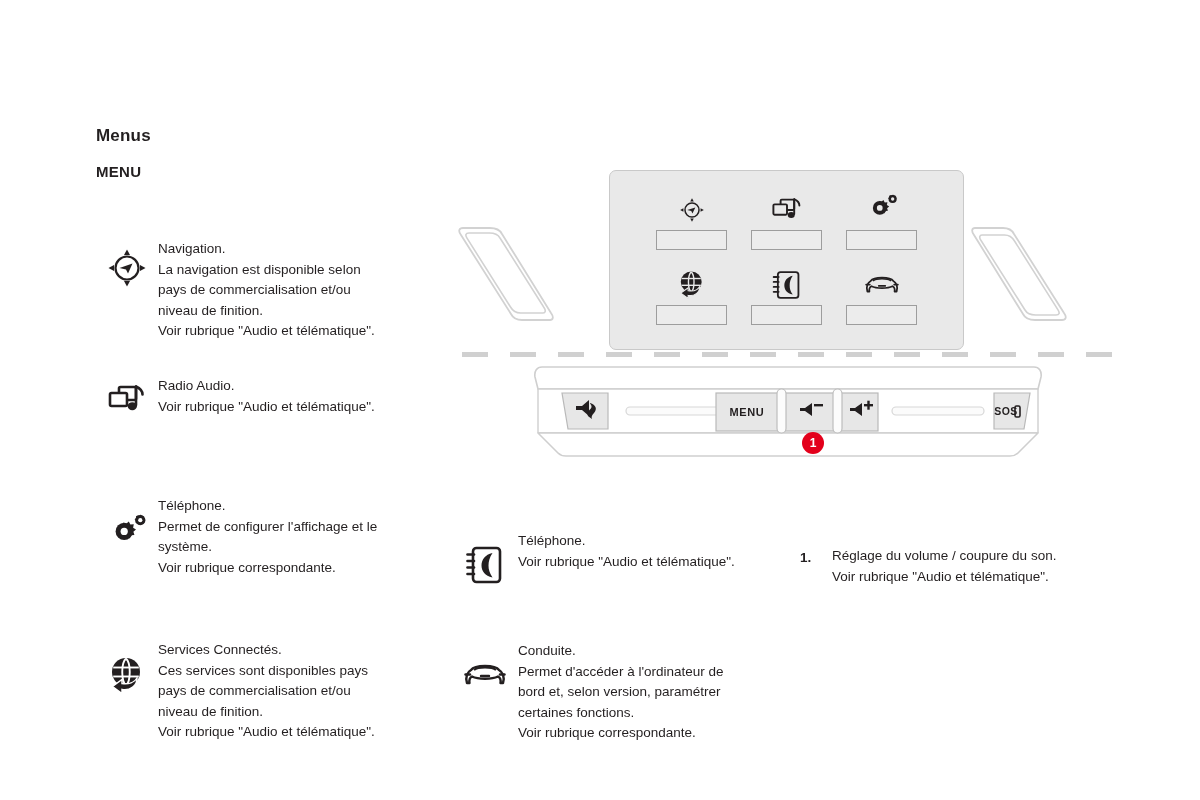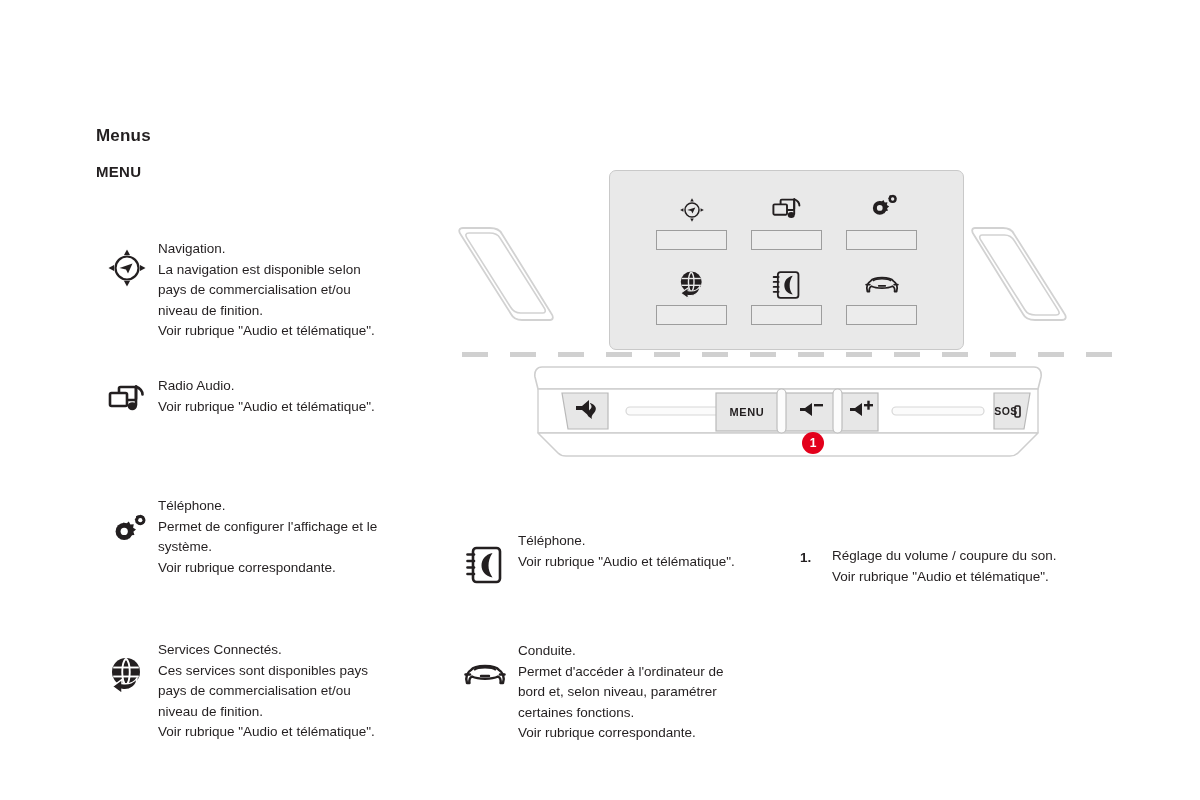--- a/index.html
+++ b/index.html
@@ -296,21 +296,21 @@
         <path d="M5 24 C3 18 5.5 13 9 11 C13 5.5 33 5.5 37 11 C40.5 13 43 18 41 24 L38.5 24 C39 21 38 18.5 36 17.5 C30 20.5 16 20.5 10 17.5 C8 18.5 7 21 7.5 24 Z" fill="none" stroke="#231f20" stroke-width="2.4" stroke-linejoin="round"></path>
         <path d="M12 11 C16 7.5 30 7.5 34 11" fill="none" stroke="#231f20" stroke-width="2.2"></path>
         <path d="M19 17 H27" stroke="#231f20" stroke-width="2.4" stroke-linecap="round"></path>
         <path d="M3.5 15.5 H8" stroke="#231f20" stroke-width="2.4" stroke-linecap="round"></path>
         <path d="M38 15.5 H42.5" stroke="#231f20" stroke-width="2.4" stroke-linecap="round"></path>
       </svg>
     </div>
     <div class="text-cell">
       <b>Conduite</b><span>.</span><br>
       <span>Permet d'accéder à l'ordinateur de</span><br>
-      <span>bord et, selon niveau, paramétrer</span><br>
+      <span>bord et, selon version, paramétrer</span><br>
       <span>certaines fonctions.</span><br>
       <span>Voir rubrique correspondante.</span>
     </div>
   </div>
 
   <div class="entry" id="entry-volume">
     <div class="icon-cell">
       <span class="num">1.</span>
     </div>
     <div class="text-cell">

